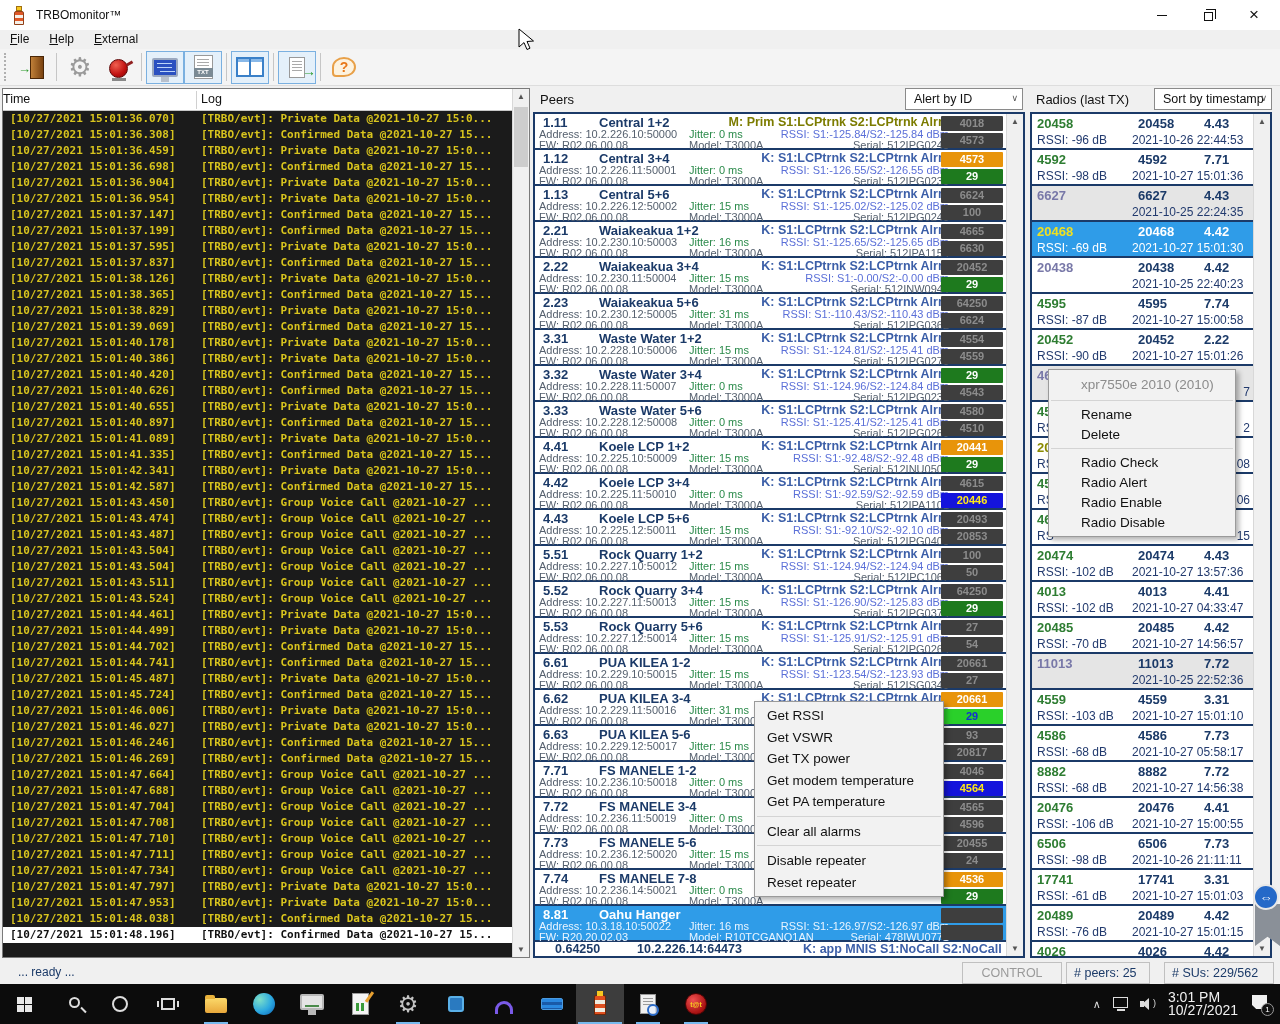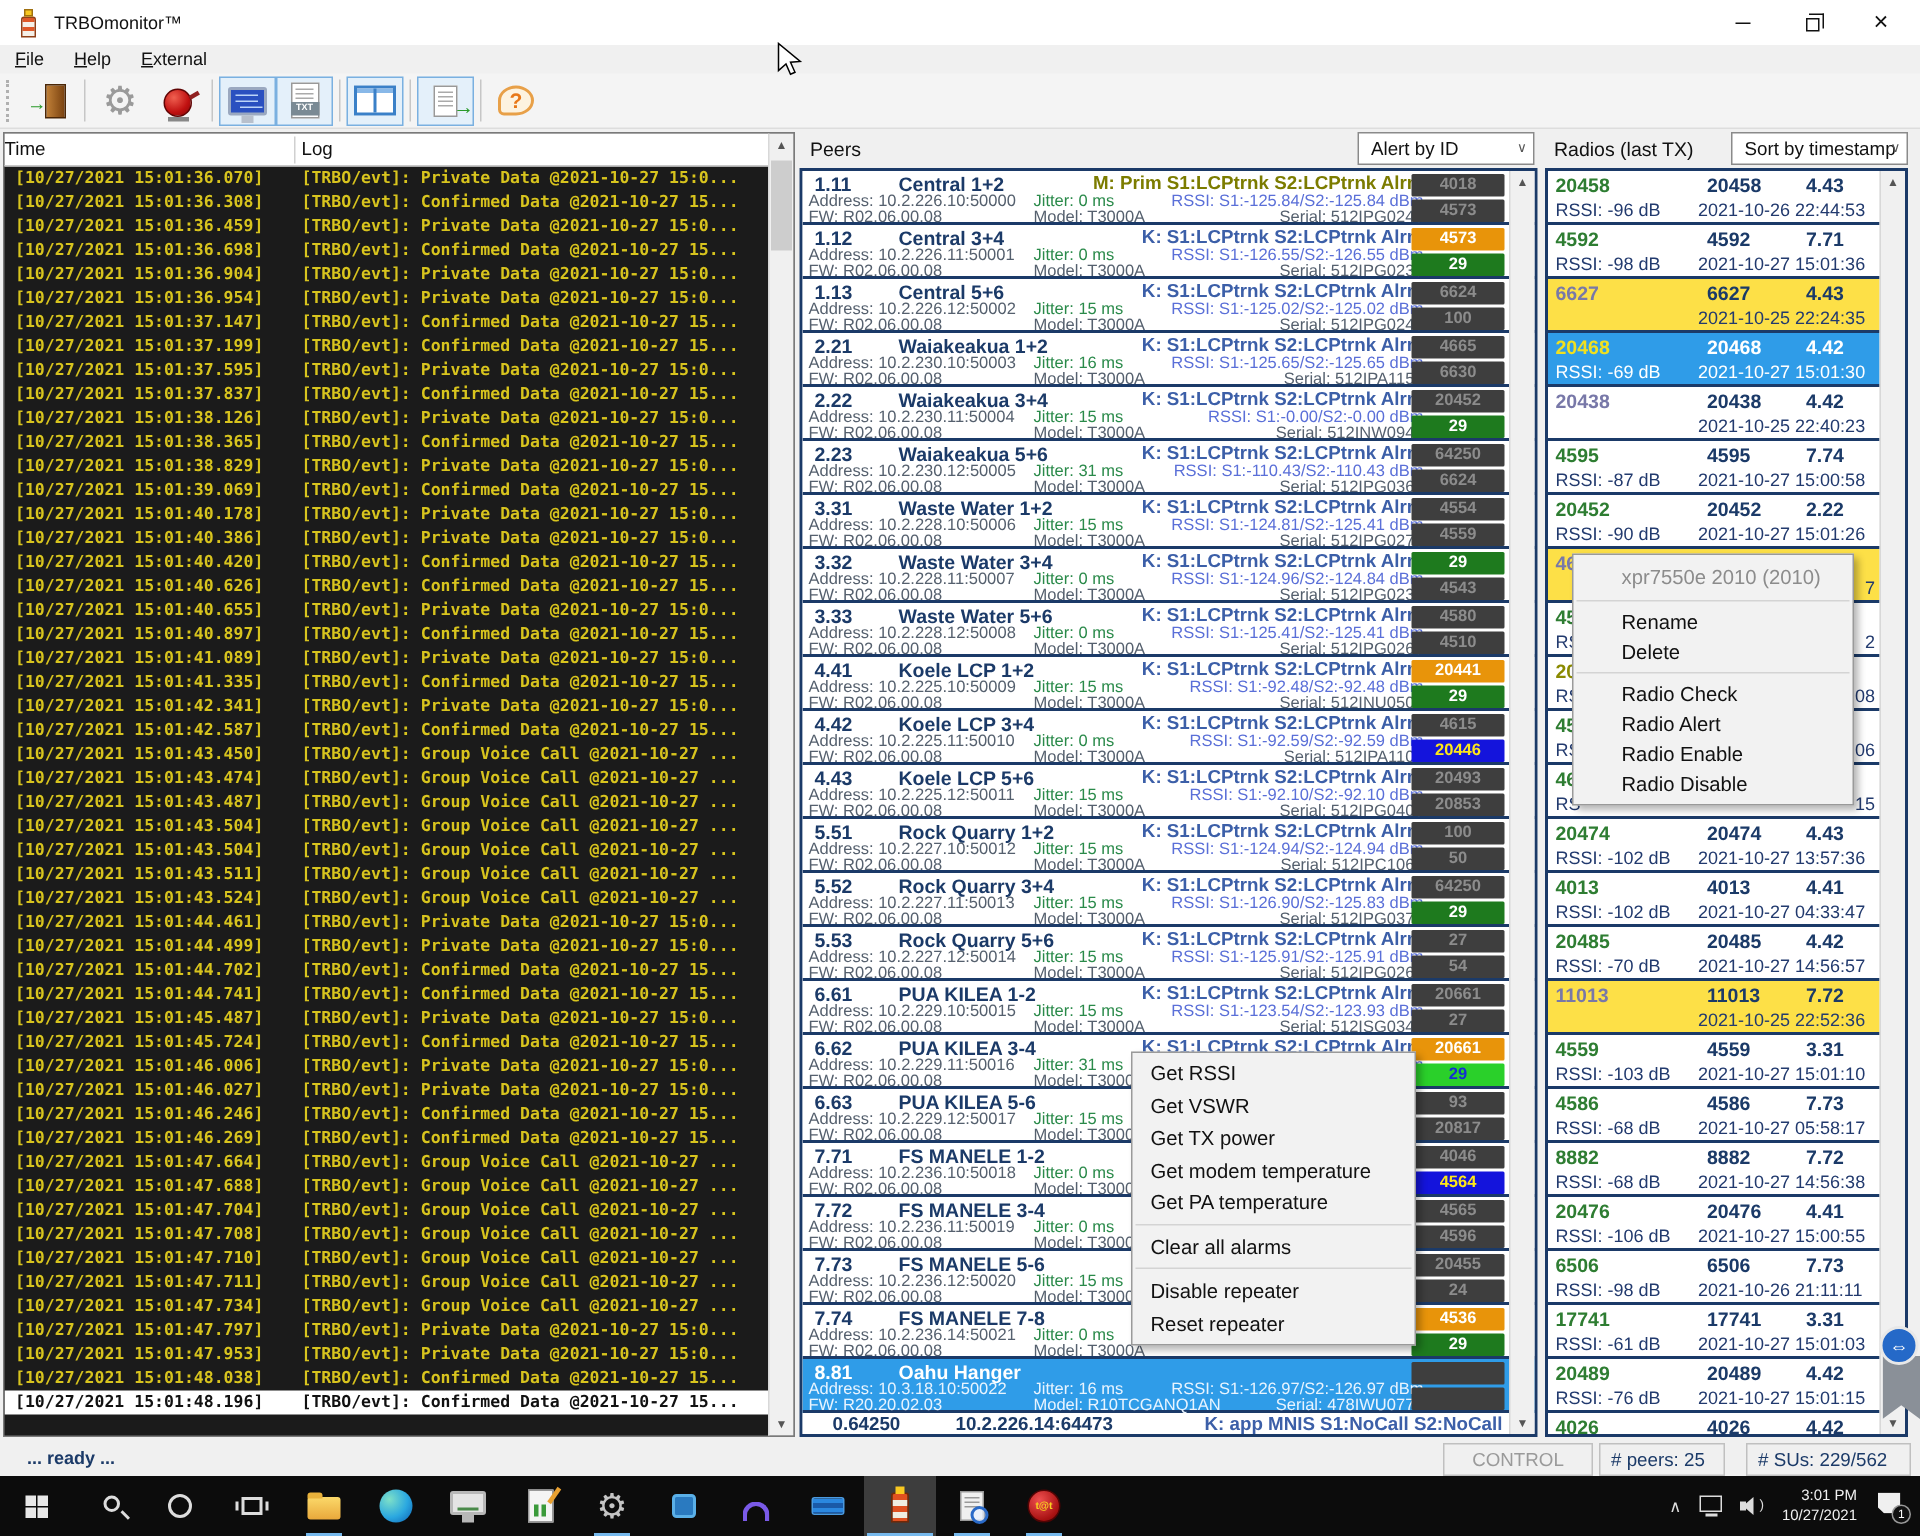--- a/index.html
+++ b/index.html
@@ -112,36 +112,36 @@
 .radio-row>span{position:absolute}
 .rlid{left:5px;top:2px;font-size:13px;font-weight:bold;color:#2e7d32}
 .rlid.slate{color:#7878a8}
 .rlid.olive{color:#8a8a00}
 .rlid.yellow{color:#f0e020}
 .rid{left:106px;top:2px;font-size:13px;font-weight:bold;color:#1b3a68}
 .rch{left:172px;top:2px;font-size:13px;font-weight:bold;color:#1b3a68}
 .rrssi{left:5px;top:19px}
 .rts{left:100px;top:19px}
 .rfrag{right:20px;top:19px}
-.radio-row.gray{background:#fde047}
+.radio-row.gray{background:#e5e5e5}
 .radio-row.sel{background:#2f9ce8}
 .radio-row.sel .rid,.radio-row.sel .rch,.radio-row.sel .rrssi,.radio-row.sel .rts{color:#fff}
 
 
 .ctx-menu{position:absolute;background:#f2f2f2;border:1px solid #9a9a9a;box-shadow:3px 3px 5px rgba(0,0,0,.3);z-index:20;padding:3px 0}
 #peer-menu{left:754px;top:701px;width:190px}
 #radio-menu{left:1048px;top:369px;width:188px}
 .mi{font-size:13.5px;color:#111}
 #peer-menu .mi.item{height:21.5px;line-height:21.5px;padding-left:12px}
 #radio-menu .mi.item{height:20px;line-height:20px;padding-left:32px}
 .mi.header{height:24px;line-height:24px;padding-left:32px;color:#8c8c8c}
 .mi.sep{height:4px;border-bottom:1px solid #d4d4d4;margin:0 2px 4px}
 
 
-#ready{position:absolute;left:18px;top:965px;font-size:12px;font-weight:bold;color:#1b3a68}
+#ready{position:absolute;left:18px;top:965px;font-size:12px;font-weight:normal;color:#1b3a68}
 #control-btn{position:absolute;left:962px;top:962px;width:100px;height:22px;background:#f0f0f0;border:1px solid #c0c0c0;color:#9a9a9a;font-size:12.5px;text-align:center;line-height:20px}
 .sbox{position:absolute;top:962px;height:22px;border:1px solid #c0c0c0;background:#f0f0f0;color:#1b3a68;font-size:12.5px;line-height:20px;padding-left:7px}
 #peers-count{left:1066px;width:84px}
 #sus-count{left:1164px;width:110px}
 
 
 #taskbar{position:absolute;left:0;top:984px;width:1280px;height:40px;background:#0c0c0c;display:flex;z-index:30}
 .tbi{width:48px;height:40px;position:relative;display:flex;align-items:center;justify-content:center;flex:0 0 auto}
 .tbi.run::after{content:"";position:absolute;bottom:0;left:12px;width:24px;height:2px;background:#76b9ed}
 .tbi.active{background:#3d3d3d}
@@ -174,21 +174,21 @@
 .docview::after{content:"";position:absolute;right:-4px;bottom:-3px;width:8px;height:8px;border:2px solid #2a6ac8;border-radius:50%;background:rgba(230,240,255,.7)}
 .tat{width:22px;height:22px;border-radius:50%;background:radial-gradient(circle at 35% 30%,#f05050,#a81212 70%,#700808);border:1px solid #500404;color:#f8d020;font-size:7px;font-weight:bold;display:flex;align-items:center;justify-content:center}
 #tray{margin-left:auto;display:flex;align-items:center;gap:12px;padding-right:8px}
 .chev2{font-size:11px;color:#ddd}
 .net{width:15px;height:11px;border:1px solid #ddd;position:relative;margin-top:-3px}
 .net::after{content:"";position:absolute;left:3px;bottom:-4px;width:8px;height:2px;background:#ddd}
 .spk{width:16px;height:14px;position:relative}
 .spk::before{content:"";position:absolute;left:0;top:4px;width:4px;height:6px;background:#ddd}
 .spk::after{content:"";position:absolute;left:2px;top:1px;border-right:7px solid #ddd;border-top:6px solid transparent;border-bottom:6px solid transparent}
 .spk i{position:absolute;right:0;top:1px;font-style:normal;color:#ddd;font-size:9px}
-.clock{font-size:10px;text-align:right;line-height:13px;color:#f0f0f0}
+.clock{font-size:14px;line-height:13px;color:#f0f0f0}
 .notif{position:relative;width:22px;height:18px}
 .notif-sq{position:absolute;left:2px;top:0;width:15px;height:14px;background:#f0f0f0;clip-path:polygon(0 0,100% 0,100% 100%,28% 100%,0 72%)}
 .nbadge{position:absolute;right:-2px;bottom:-3px;width:13px;height:13px;border-radius:50%;background:#111;border:1px solid #999;color:#fff;font-size:8px;line-height:11px;text-align:center}
 
 
 #tv-widget{position:absolute;left:1252px;top:884px;width:28px;height:66px;z-index:25}
 #tv-tab{position:absolute;left:3px;top:20px;width:25px;height:42px;background:#8a9098;clip-path:polygon(0 0,100% 0,100% 100%,50% 78%,0 100%)}
 #tv-circle{position:absolute;left:1px;top:0;width:26px;height:26px;border-radius:50%;background:#2569c8;border:2px solid #e8e8e8;color:#fff;display:flex;align-items:center;justify-content:center;font-size:13px;font-weight:bold}
 #cursor{position:absolute;left:516px;top:28px;z-index:50}
 </style>

